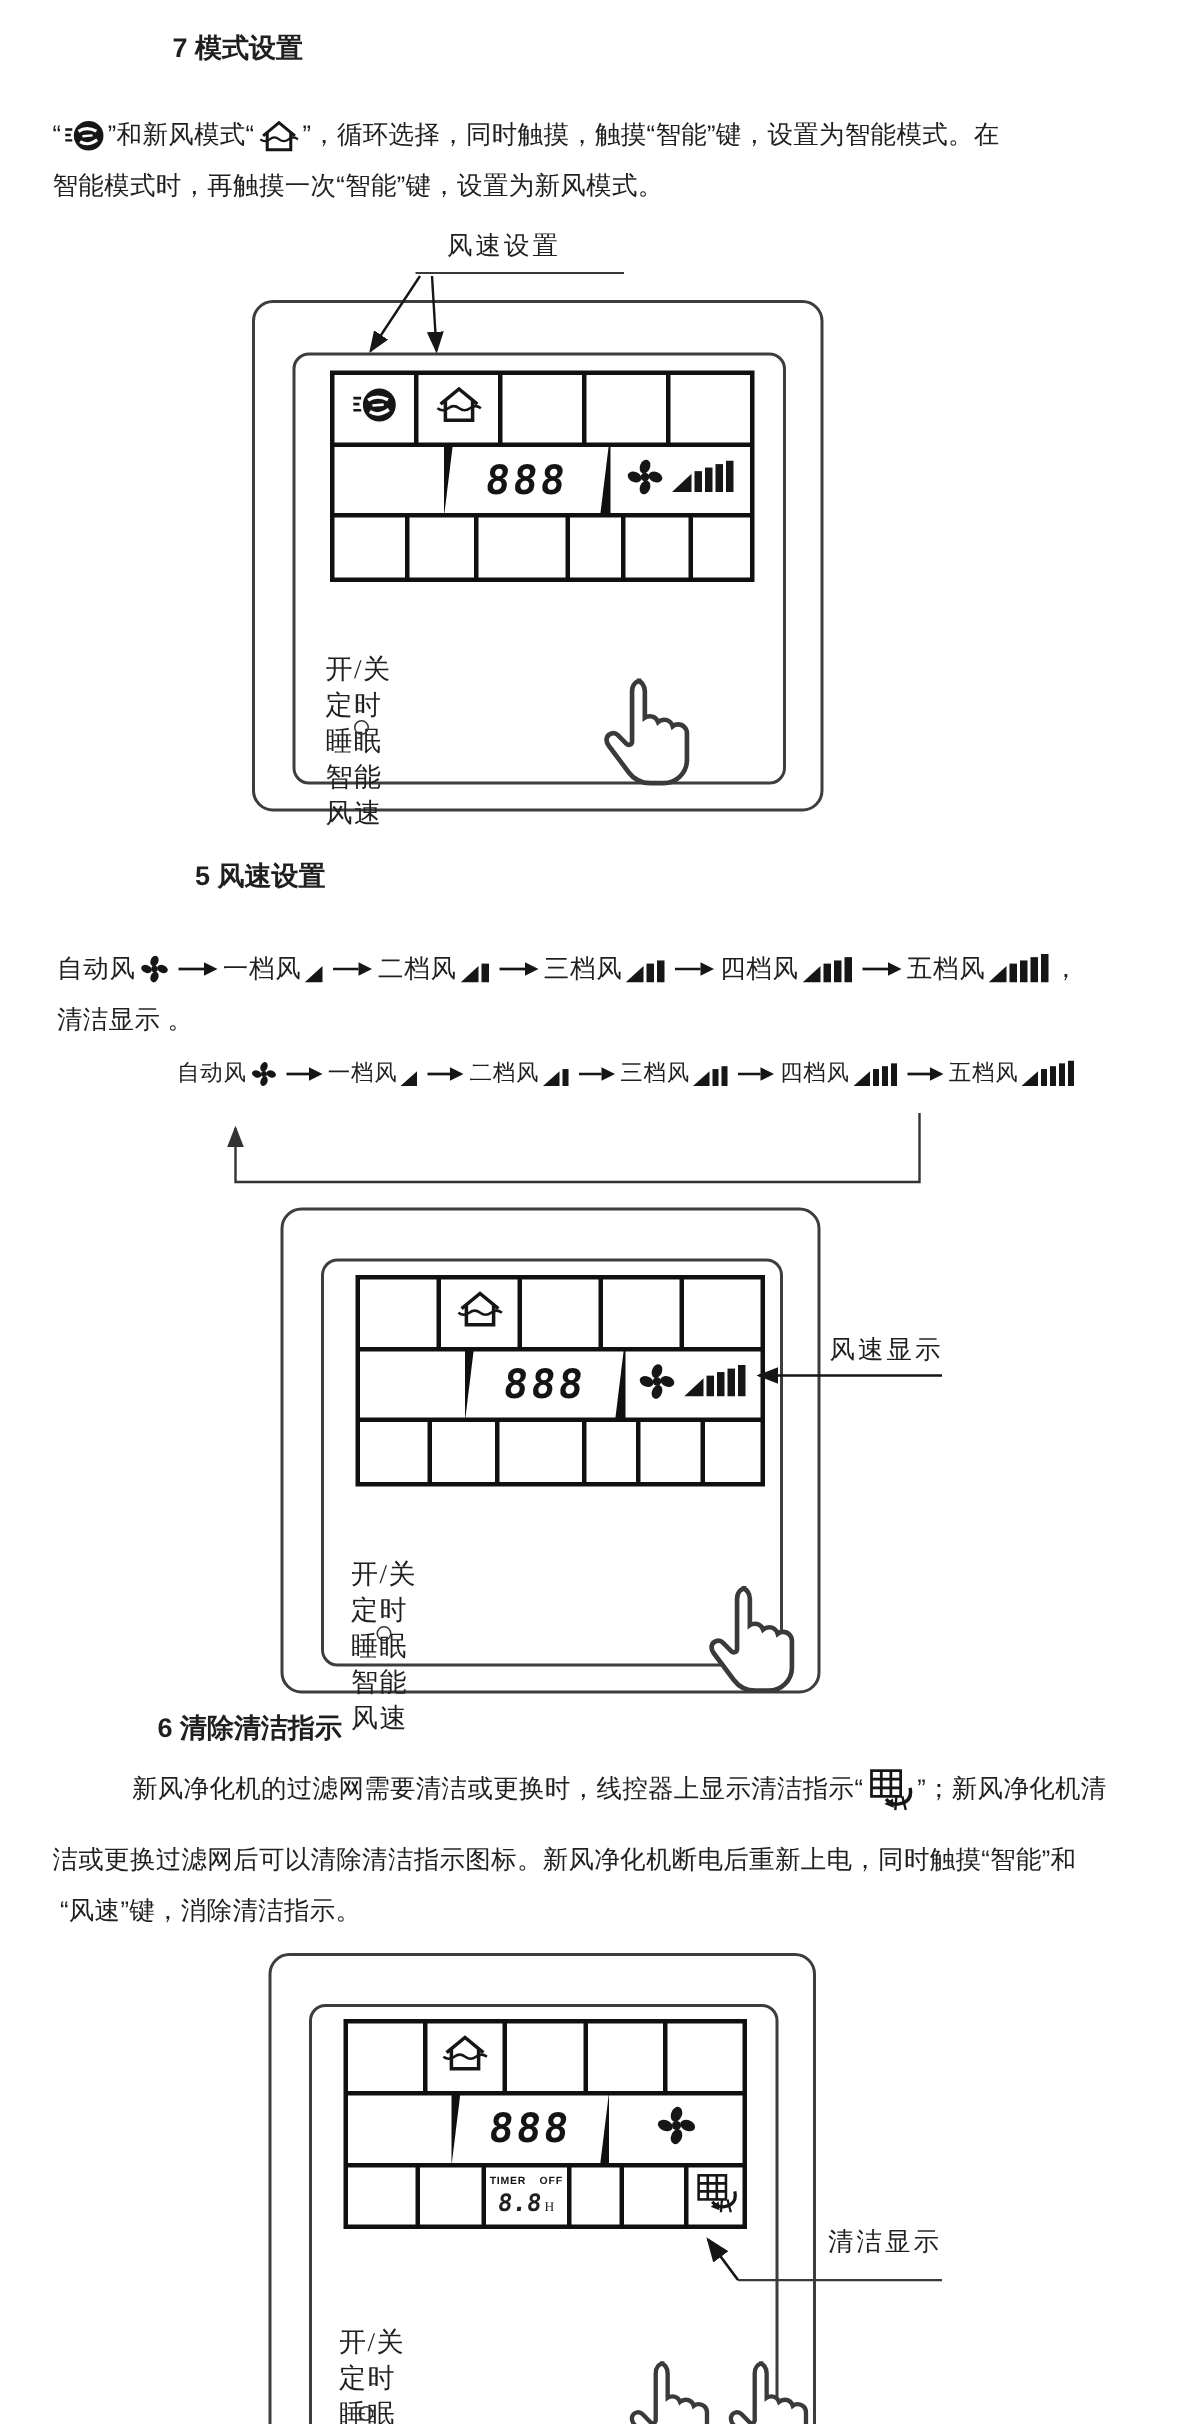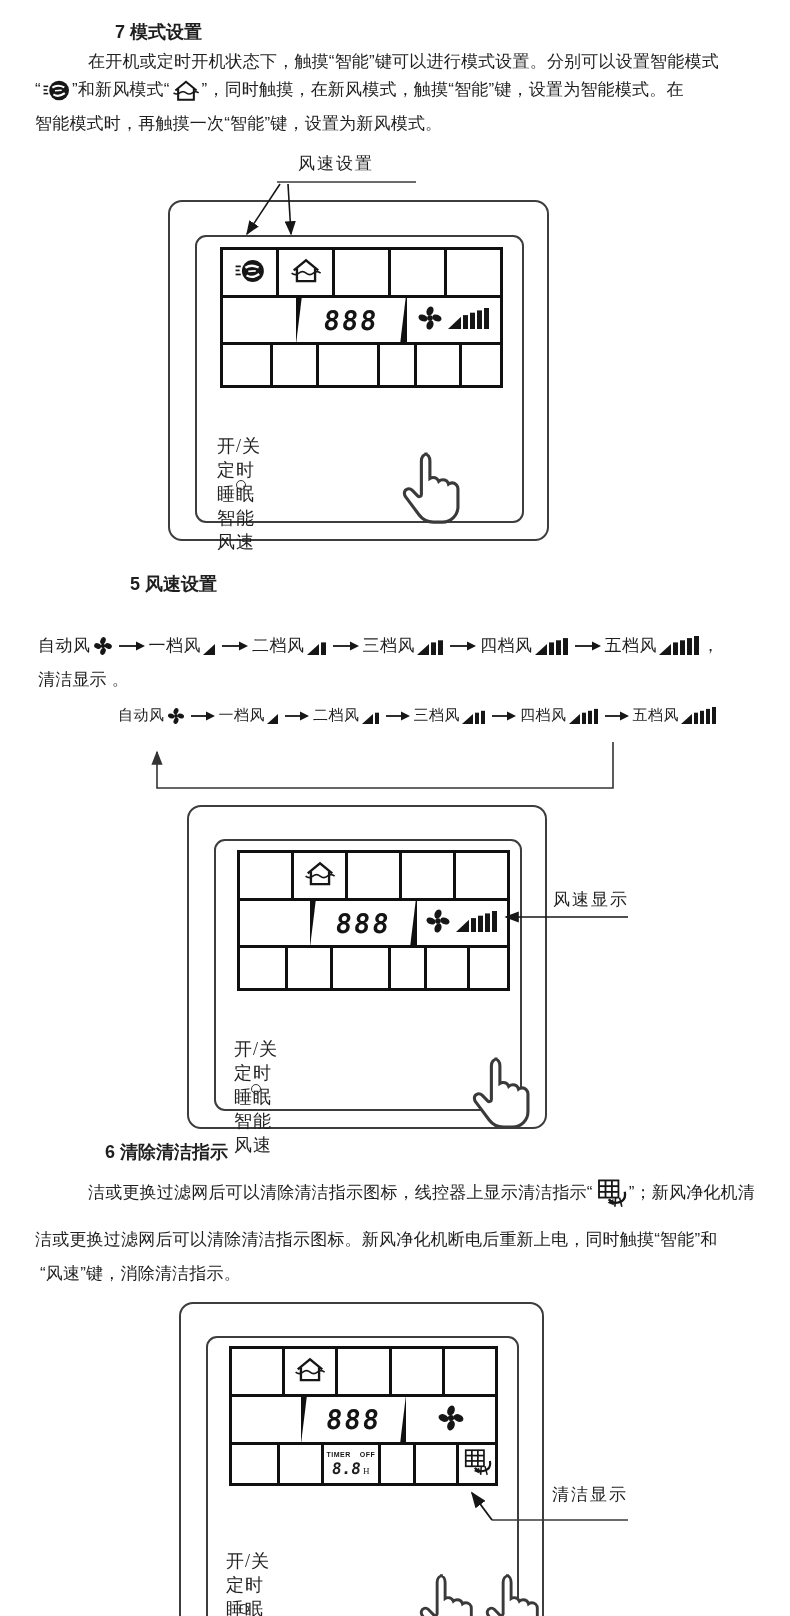--- a/index.html
+++ b/index.html
@@ -38,39 +38,38 @@
   .cycle-row{font-size:15px;}
   .inline-row{font-size:17px;}
   .clip{overflow:hidden;}
 </style>
 </head>
 <body>
 
 <div class="page">
 
   <div class="abs h" style="left:115px;top:20px;">7 模式设置</div>
-  <div class="abs tline" style="left:88px;top:50px;">在开机或定时开机状态下，触摸“智能”键可以进行模式设置。分别可以设置智能模式</div>
   <div class="abs tline" style="left:35px;top:78px;">
     <span>“</span><span class="inline-icon"><svg width="27" height="25" viewBox="0 0 26 24">
           <g stroke="#161616" stroke-width="1.5">
             <line x1="0.5" y1="8" x2="5" y2="8"></line>
             <line x1="0.5" y1="11.5" x2="4" y2="11.5"></line>
             <line x1="0.5" y1="15" x2="5" y2="15"></line>
           </g>
           <circle cx="15.5" cy="12" r="9.5" fill="#161616"></circle>
           <path d="M9 9.2 Q14 5.8 20.5 9" fill="none" stroke="#fff" stroke-width="2"></path>
           <path d="M10 15.8 Q15 19 21 14.6" fill="none" stroke="#fff" stroke-width="2"></path>
           <line x1="11.5" y1="12.3" x2="18" y2="11.8" stroke="#fff" stroke-width="1.5"></line>
         </svg></span><span>”和新风模式“</span><span class="inline-icon"><svg width="28" height="24" viewBox="0 0 30 26">
           <g fill="none" stroke="#161616" stroke-width="2.2">
             <path d="M3.5 12.5 L15 3 L26.5 12.5"></path>
             <path d="M6.5 10.5 L6.5 22.5 L23.5 22.5 L23.5 10.5"></path>
           </g>
           <path d="M1.5 15 q3.4 2.6 6.8 0 t6.8 0 t6.8 0 t6.8 0" fill="none" stroke="#161616" stroke-width="1.6"></path>
-        </svg></span><span>”，同时触摸，在新风模式，触摸“智能”键，设置为智能模式。在</span>
+        </svg></span><span>”，循环选择，同时触摸，触摸“智能”键，设置为智能模式。在</span>
   </div>
   <div class="abs tline" style="left:35px;top:112px;">智能模式时，再触摸一次“智能”键，设置为新风模式。</div>
 
   <div class="abs" style="left:0;top:148px;width:790px;height:402px;">
     <div class="abs callout-label" style="left:298px;top:4px;">风速设置</div>
     <svg class="ov" width="790" height="402">
       <defs>
           <marker id="ah1" markerWidth="9" markerHeight="7" refX="8" refY="3.5" orient="auto">
             <polygon points="0 0, 9 3.5, 0 7" fill="#161616"></polygon>
           </marker>
@@ -429,21 +428,21 @@
       </div>
       <div class="dot" style="left:62px;top:277px;"></div>
       <div class="hand" style="left:283px;top:248px;"><svg width="62" height="90" viewBox="0 0 40 58">
             <path d="M16.5 2.5 c-2.6 0 -4 2.1 -4 4.6 l0 21.5 c0 1.3 -1.5 1.9 -2.4 1 l-3.6 -3.7 c-1.7 -1.7 -4.4 -0.9 -4.9 1.3 c-0.2 1.1 0.1 2.2 0.9 3.2 l8.6 11.5 c2.2 2.9 5.6 4.6 9.2 4.6 l5.8 0 c5.5 0 10 -4.5 10 -10 l0 -11.5 c0 -2.2 -1.8 -3.8 -3.8 -3.8 c-0.9 0 -1.7 0.3 -2.3 0.8 c-0.5 -1.7 -2 -2.8 -3.7 -2.8 c-1 0 -1.9 0.4 -2.6 1 c-0.6 -1.5 -2 -2.5 -3.6 -2.5 c-0.8 0 -1.5 0.2 -2.1 0.6 l0 -11.2 c0 -2.5 -1.4 -4.6 -3.5 -4.6 z" fill="#ffffff" stroke="#3a3a3a" stroke-width="2"></path>
           </svg></div>
     </div>
   </div>
 
   <div class="abs h" style="left:105px;top:1140px;">6 清除清洁指示</div>
   <div class="abs tline" style="left:88px;top:1178px;">
-    <span>洁或更换过滤网后可以清除清洁指示图标，线控器上显示清洁指示“</span><span class="inline-icon" style="vertical-align:-10px;"><svg width="32" height="30" viewBox="0 0 28 26">
+    <span>新风净化机的过滤网需要清洁或更换时，线控器上显示清洁指示“</span><span class="inline-icon" style="vertical-align:-10px;"><svg width="32" height="30" viewBox="0 0 28 26">
           <g fill="none" stroke="#161616" stroke-width="1.6">
             <rect x="3.5" y="2" width="17" height="15"></rect>
             <line x1="3.5" y1="7" x2="20.5" y2="7"></line>
             <line x1="3.5" y1="12" x2="20.5" y2="12"></line>
             <line x1="9.2" y1="2" x2="9.2" y2="17"></line>
             <line x1="14.8" y1="2" x2="14.8" y2="17"></line>
           </g>
           <path d="M26 12 q1.5 7 -4.5 9 q-6 2 -9.5 -2.5" fill="none" stroke="#161616" stroke-width="2"></path>
           <path d="M11 21.5 l5 -3.2 l0.5 5.4 z" fill="#161616"></path>
           <line x1="18" y1="17" x2="17.4" y2="25" stroke="#161616" stroke-width="1.4"></line>

